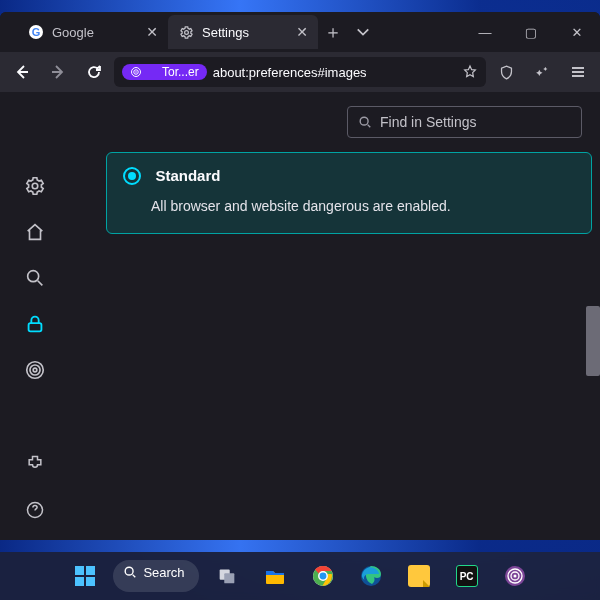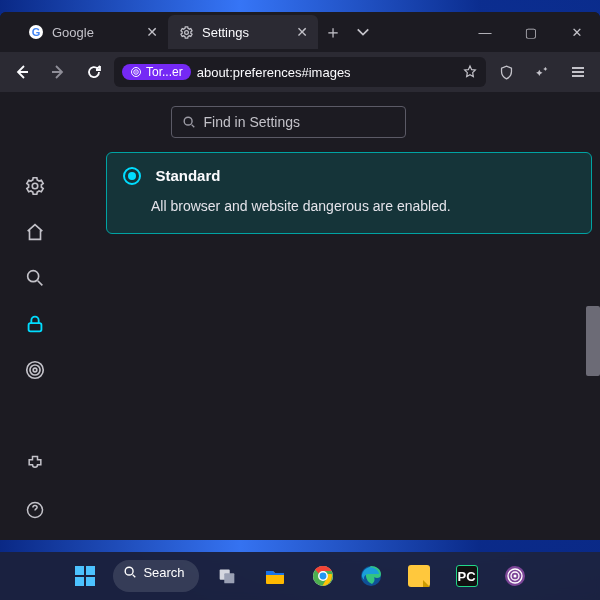--- a/index.html
+++ b/index.html
@@ -31,25 +31,25 @@
   .tab.inactive{color:var(--txt2);}
   .tab.active{background:var(--bg1);}
   .tabicon{width:16px;height:16px;display:flex;align-items:center;justify-content:center;font-size:13px;}
   .newtab,.tabmenu{width:30px;height:30px;display:flex;align-items:center;justify-content:center;color:var(--txt2);font-size:18px;}
   .wincontrols{margin-left:auto;display:flex;}
   .wc{width:46px;height:40px;display:flex;align-items:center;justify-content:center;color:var(--txt2);font-size:13px;}
 
   .toolbar{display:flex;align-items:center;height:40px;background:var(--bg1);padding:0 6px;gap:4px;}
   .tbtn{width:32px;height:30px;display:flex;align-items:center;justify-content:center;color:var(--txt2);font-size:16px;border-radius:4px;}
   .urlbar{flex:1;height:30px;background:var(--bg0);border-radius:6px;display:flex;align-items:center;gap:6px;padding:0 8px;font-size:13px;color:var(--txt2);}
-  .urlbadge{background:var(--purple);color:#fff;border-radius:10px;padding:1px 8px;font-size:12px;display:flex;align-items:center;gap:4px;}
+  .urlbadge{background:var(--purple);color:#fff;border-radius:10px;padding:1px 8px;font-size:12px;display:flex;align-items:center;gap:20px;}
   .urlstar{margin-left:auto;}
 
   .content{flex:1;display:flex;flex-direction:column;background:var(--bg0);overflow:hidden;}
-  .searchrow{display:flex;justify-content:center;padding:14px 24px 8px 0;}
+  .searchrow{display:flex;justify-content:flex-end;padding:14px 18px 8px 0;}
   .findbox{width:235px;height:32px;border:1px solid #5b5a66;border-radius:4px;display:flex;align-items:center;gap:8px;padding:0 10px;color:var(--txt2);font-size:14px;}
   .body{flex:1;display:flex;overflow:hidden;position:relative;}
   .sidenav{width:70px;display:flex;flex-direction:column;align-items:center;padding-top:28px;gap:22px;color:var(--txt2);}
   .sidenav .spacer{flex:1;}
   .navi{width:24px;height:24px;display:flex;align-items:center;justify-content:center;}
   .navi.active{color:var(--accent);}
 
   .panel{flex:1;padding:6px 8px 0 36px;overflow:hidden;}
   .card{border:1px solid #4b4a55;border-radius:6px;padding:14px 16px 16px 16px;margin-bottom:6px;}
   .card.sel{background:rgba(0,140,140,.22);border:1px solid var(--tealBorder);}
@@ -275,21 +275,21 @@
           <path fill="#33c481" d="M12 2c5 0 10 3 10 8 0 3-2 4-4 4-2 0-3-1-3-1s2 4-2 7a10 10 0 0 1-1-18z"></path>
           <path fill="#1a9ed9" d="M4 8c2-4 7-6 11-4 3 1.3 5 4 5 6H10c-3 0-5 2-5 4 0 1 .4 2 1 2-3-1-4-5-2-8z"></path>
         </svg>
     </div>
     <div class="tb">
       <div class="sq" style="background:#ffc83d;position:relative;">
           <div style="position:absolute;right:0;bottom:0;border-left:7px solid #cc9a00;border-top:7px solid transparent;"></div>
         </div>
     </div>
     <div class="tb">
-      <div class="sq" style="background:#111;border:1px solid #21d789;display:flex;align-items:center;justify-content:center;color:#fff;font-size:13px;font-weight:bold;">PC</div>
+      <div class="sq" style="background:#111;border:1px solid #21d789;display:flex;align-items:center;justify-content:center;color:#fff;font-size:10px;font-weight:bold;">PC</div>
     </div>
     <div class="tb">
       <svg width="24" height="24" viewBox="0 0 24 24">
           <circle cx="12" cy="12" r="10" fill="#7d4698"></circle>
           <circle cx="12" cy="12" r="7" fill="none" stroke="#fff" stroke-width="1.3"></circle>
           <circle cx="12" cy="12" r="4" fill="none" stroke="#fff" stroke-width="1.3"></circle>
           <circle cx="12" cy="12" r="1.5" fill="#fff"></circle>
         </svg>
     </div>
   </div>

